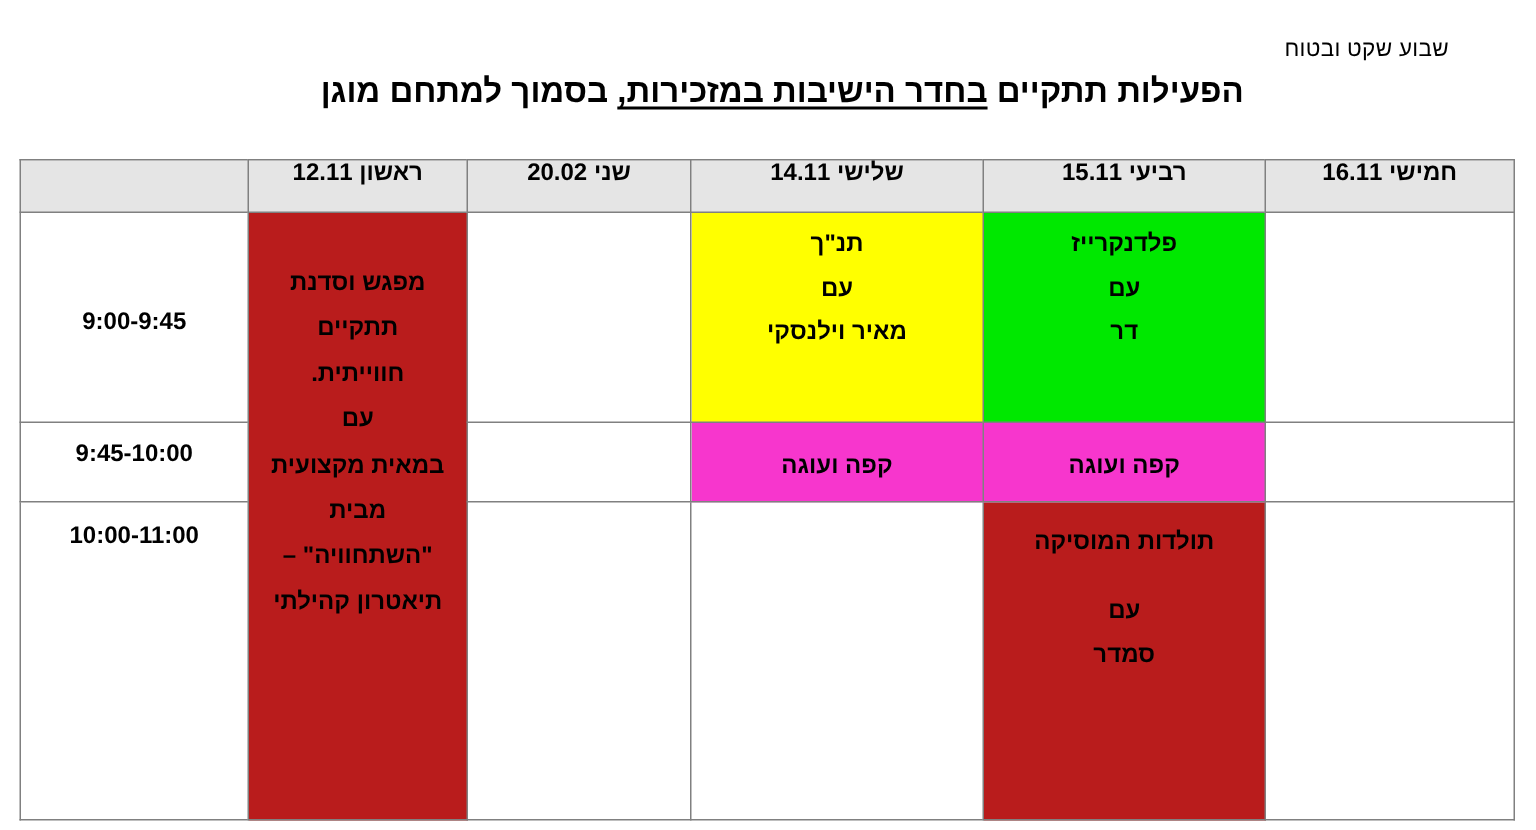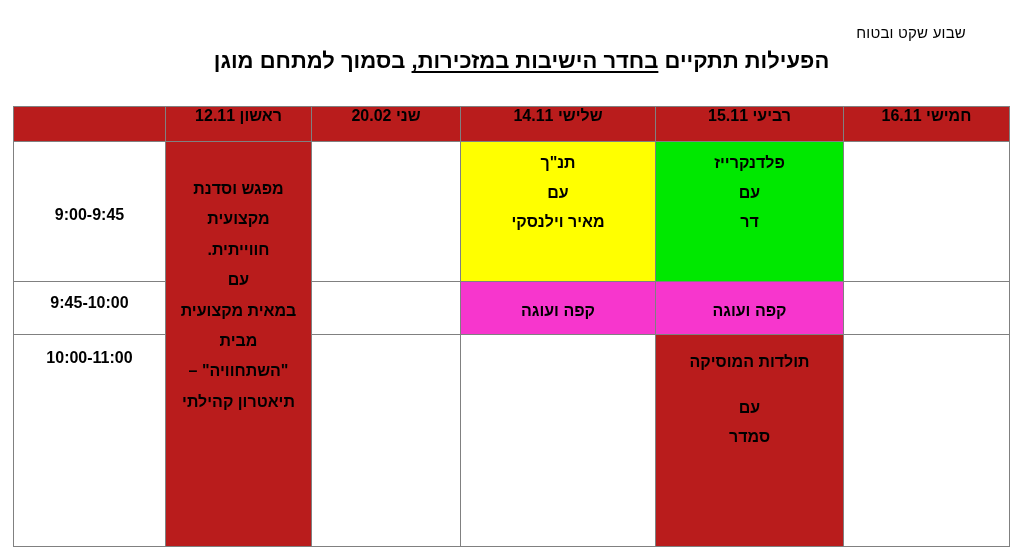--- a/index.html
+++ b/index.html
@@ -84,21 +84,21 @@
     text-align: center;
     font-size: 16px;
     font-weight: 700;
   }
 
   thead th {
     height: 34px;
     vertical-align: middle;
     font-size: 17px;
     font-weight: 700;
-    background: #b91c1c;
+    background: #e5e5e5;
   }
 
   .cell-inner {
     padding: 6px 4px;
     line-height: 1.85;
   }
 
   .c-green  { background: #00e800; margin-left: 24px; }
   .c-yellow { background: #ffff00; }
   .c-cyan   { background: #b91c1c; }
@@ -186,21 +186,21 @@
             <div>עם</div>
             <div>מאיר וילנסקי</div>
           </div>
         </td>
 
         <td class="c-white"></td>
 
         <td class="c-cyan" rowspan="3">
           <div class="cell-inner bignote">
             <span class="lead">מפגש וסדנת</span>
-            <div>מקצועית</div>
+            <div>תתקיים</div>
             <div>חווייתית.</div>
             <div>עם</div>
             <div>במאית מקצועית</div>
             <div>מבית</div>
             <div>"השתחוויה" –</div>
             <div>תיאטרון קהילתי</div>
           </div>
         </td>
 
         <td class="c-white">

